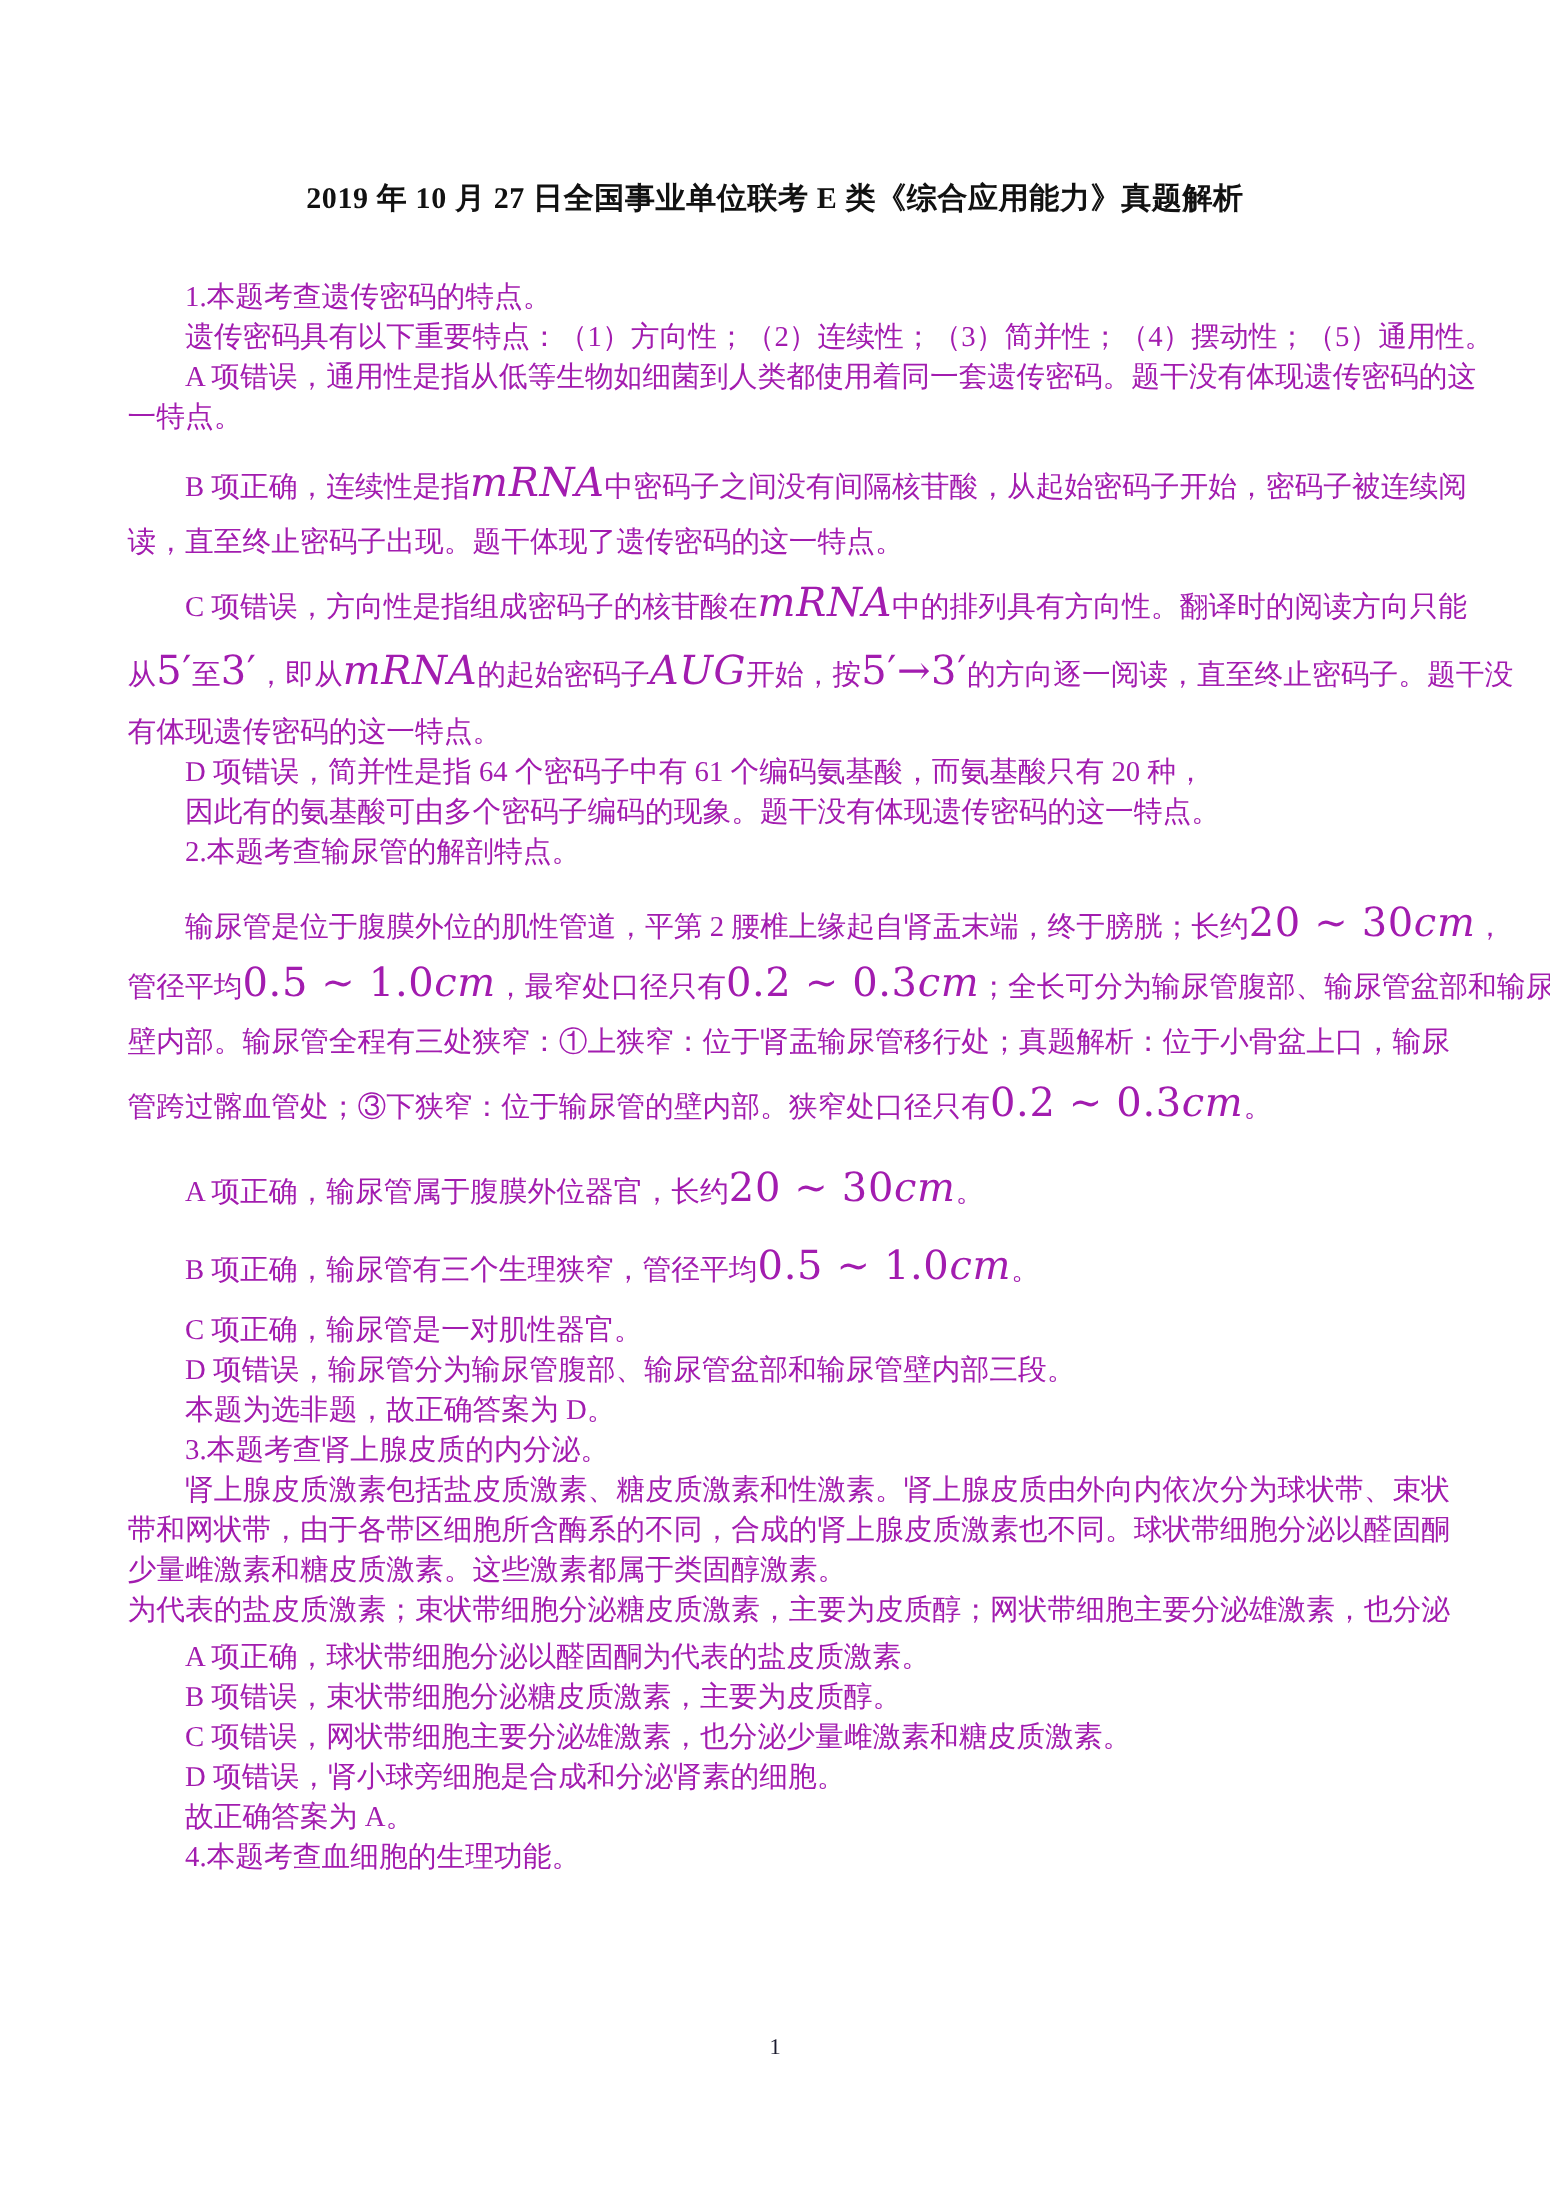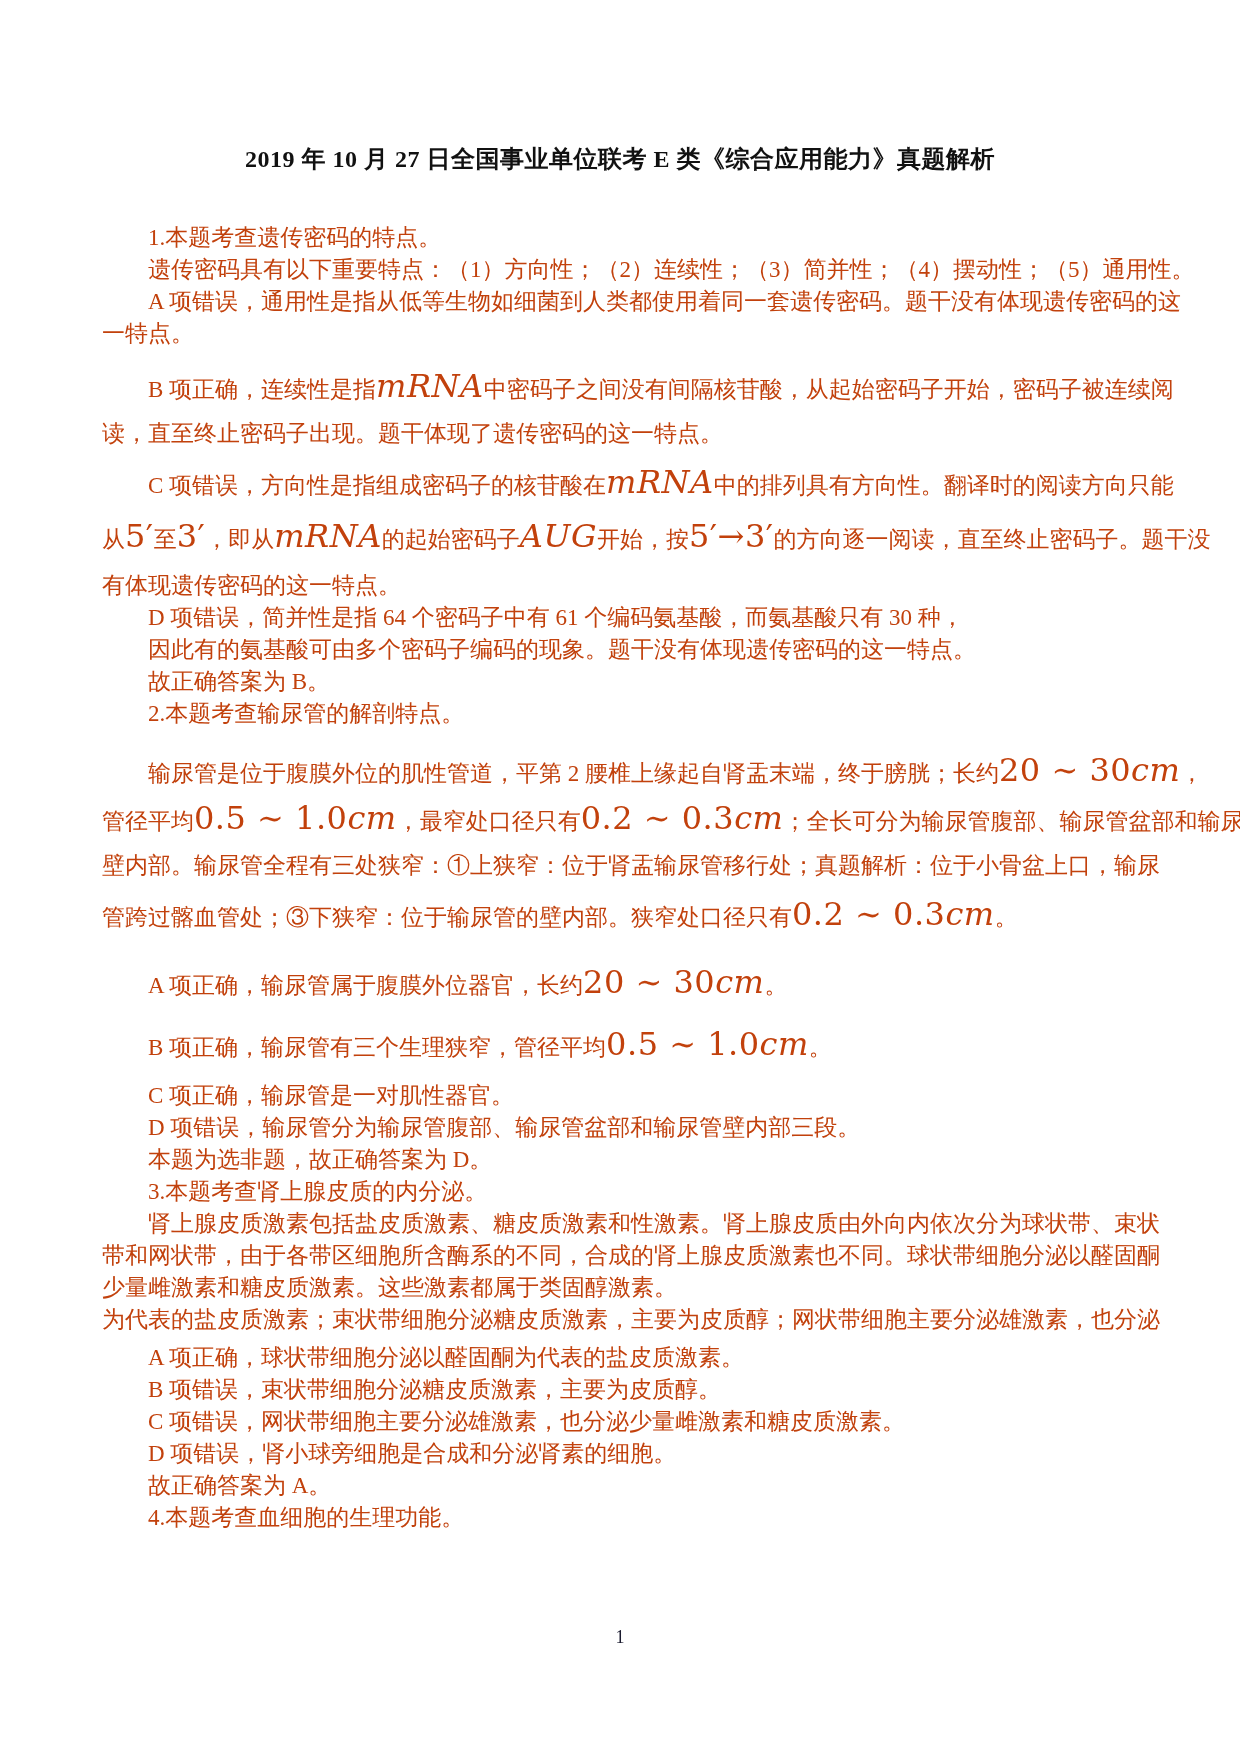--- a/index.html
+++ b/index.html
@@ -28,21 +28,21 @@
   }
   .doc-body {
     margin: 46px 28px 0 102px;
   }
   .line {
     margin: 0;
     font-size: 23px;
     height: 32px;
     line-height: 32px;
     white-space: nowrap;
-    color: #c2410c;
+    color: #a21caf;
   }
   .line.indent {
     padding-left: 46px;
   }
   .line.tall {
     height: 48px;
     line-height: 48px;
   }
   .math {
     font-family: "DejaVu Serif", serif;
@@ -74,23 +74,22 @@
   <div class="doc-body">
       <p class="line indent"><span>1.本题考查遗传密码的特点。</span></p>
       <p class="line indent"><span>遗传密码具有以下重要特点：（1）方向性；（2）连续性；（3）简并性；（4）摆动性；（5）通用性。</span></p>
       <p class="line indent"><span>A 项错误，通用性是指从低等生物如细菌到人类都使用着同一套遗传密码。题干没有体现遗传密码的这</span></p>
       <p class="line"><span>一特点。</span></p>
       <p class="line indent tall" style="margin-top: 12px;"><span>B 项正确，连续性是指</span><span class="math"><span class="mi">mRNA</span></span><span>中密码子之间没有间隔核苷酸，从起始密码子开始，密码子被连续阅</span></p>
       <p class="line tall"><span>读，直至终止密码子出现。题干体现了遗传密码的这一特点。</span></p>
       <p class="line indent tall"><span>C 项错误，方向性是指组成密码子的核苷酸在</span><span class="math"><span class="mi">mRNA</span></span><span>中的排列具有方向性。翻译时的阅读方向只能</span></p>
       <p class="line tall" style="margin-top: 6px;"><span>从</span><span class="math"><span>5′</span></span><span>至</span><span class="math"><span>3′</span></span><span>，即从</span><span class="math"><span class="mi">mRNA</span></span><span>的起始密码子</span><span class="math"><span class="mi">AUG</span></span><span>开始，按</span><span class="math"><span>5′→3′</span></span><span>的方向逐一阅读，直至终止密码子。题干没</span></p>
       <p class="line" style="margin-top: 10px;"><span>有体现遗传密码的这一特点。</span></p>
-      <p class="line indent"><span>D 项错误，简并性是指 64 个密码子中有 61 个编码氨基酸，而氨基酸只有 30 种，</span></p>
+      <p class="line indent"><span>D 项错误，简并性是指 64 个密码子中有 61 个编码氨基酸，而氨基酸只有 20 种，</span></p>
       <p class="line indent"><span>因此有的氨基酸可由多个密码子编码的现象。题干没有体现遗传密码的这一特点。</span></p>
-      <p class="line indent"><span>故正确答案为 B。</span></p>
       <p class="line indent"><span>2.本题考查输尿管的解剖特点。</span></p>
       <p class="line indent tall" style="margin-top: 16px;"><span>输尿管是位于腹膜外位的肌性管道，平第 2 腰椎上缘起自肾盂末端，终于膀胱；长约</span><span class="math"><span>20 ∼ 30</span><span class="mi">cm</span></span><span>，</span></p>
       <p class="line tall"><span>管径平均</span><span class="math"><span>0.5 ∼ 1.0</span><span class="mi">cm</span></span><span>，最窄处口径只有</span><span class="math"><span>0.2 ∼ 0.3</span><span class="mi">cm</span></span><span>；全长可分为输尿管腹部、输尿管盆部和输尿管</span></p>
       <p class="line tall"><span>壁内部。输尿管全程有三处狭窄：①上狭窄：位于肾盂输尿管移行处；真题解析：位于小骨盆上口，输尿</span></p>
       <p class="line tall"><span>管跨过髂血管处；③下狭窄：位于输尿管的壁内部。狭窄处口径只有</span><span class="math"><span>0.2 ∼ 0.3</span><span class="mi">cm</span></span><span>。</span></p>
       <p class="line indent tall" style="margin-top: 20px;"><span>A 项正确，输尿管属于腹膜外位器官，长约</span><span class="math"><span>20 ∼ 30</span><span class="mi">cm</span></span><span>。</span></p>
       <p class="line indent tall" style="margin-top: 14px;"><span>B 项正确，输尿管有三个生理狭窄，管径平均</span><span class="math"><span>0.5 ∼ 1.0</span><span class="mi">cm</span></span><span>。</span></p>
       <p class="line indent" style="margin-top: 12px;"><span>C 项正确，输尿管是一对肌性器官。</span></p>
       <p class="line indent"><span>D 项错误，输尿管分为输尿管腹部、输尿管盆部和输尿管壁内部三段。</span></p>
       <p class="line indent"><span>本题为选非题，故正确答案为 D。</span></p>

